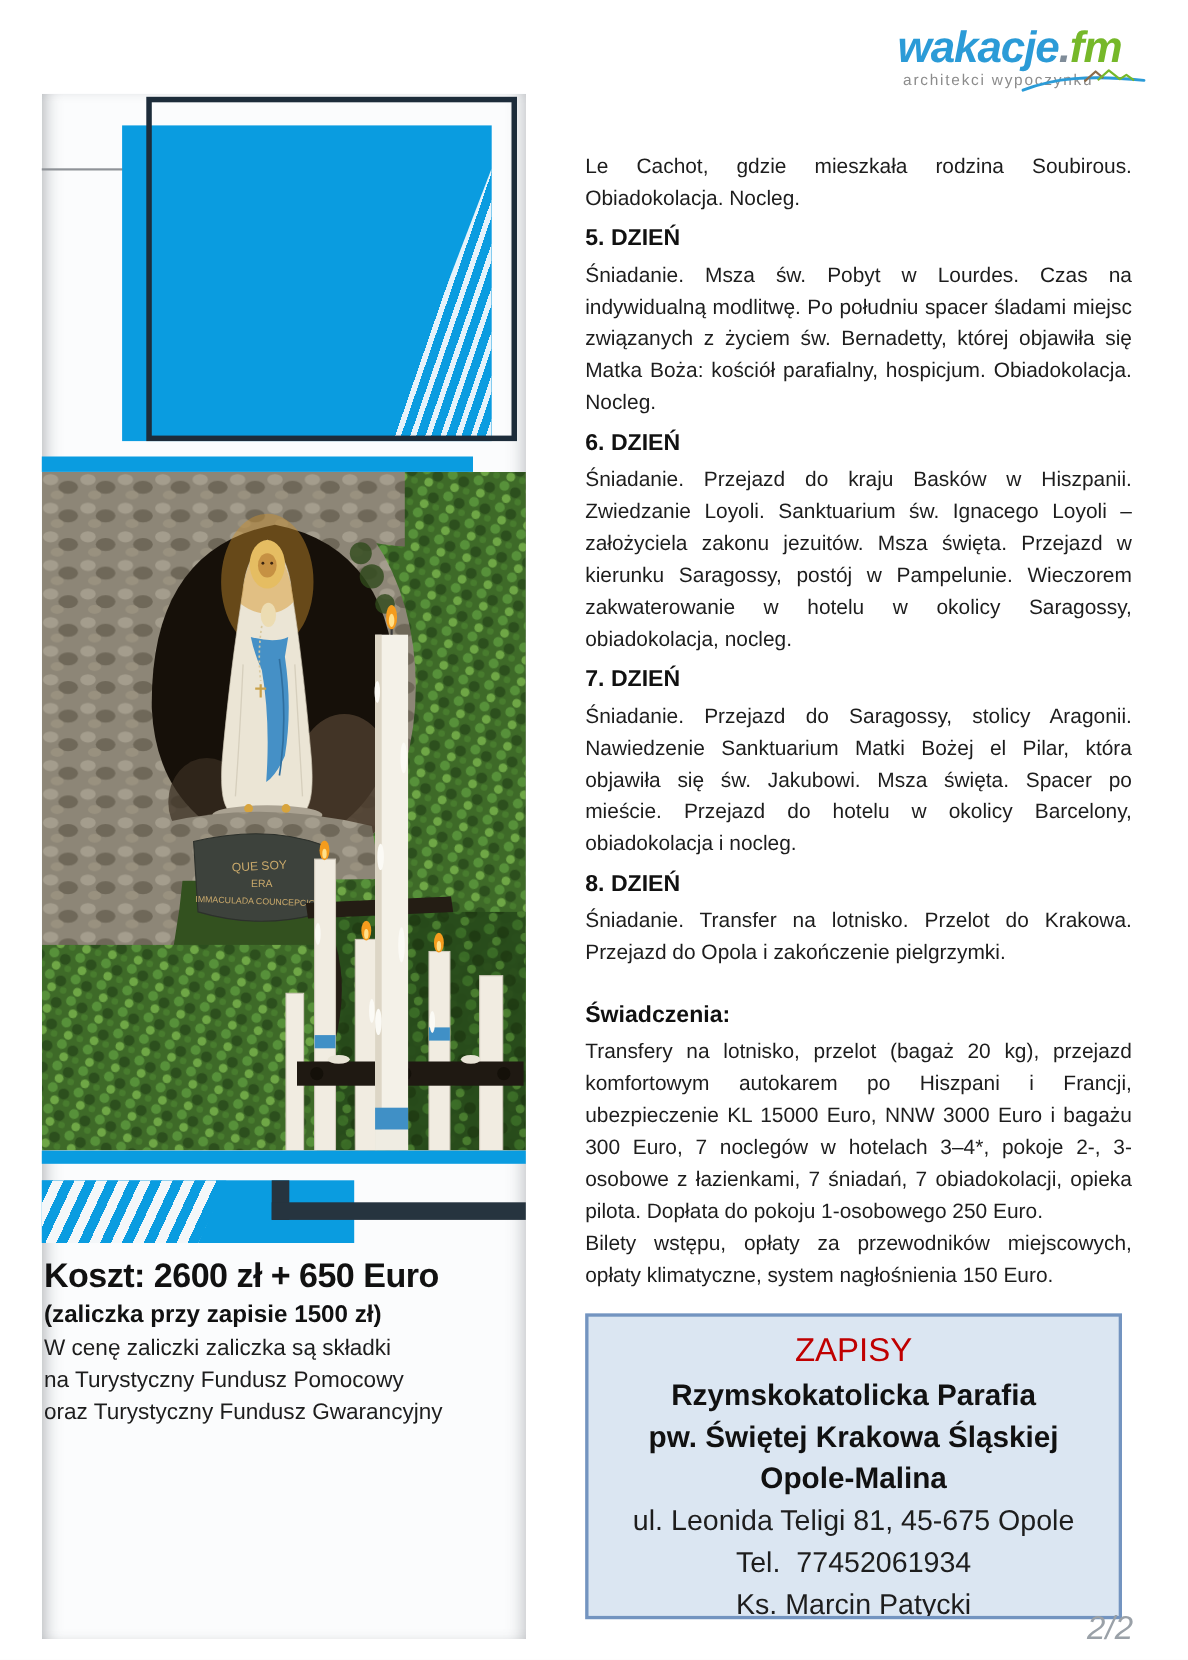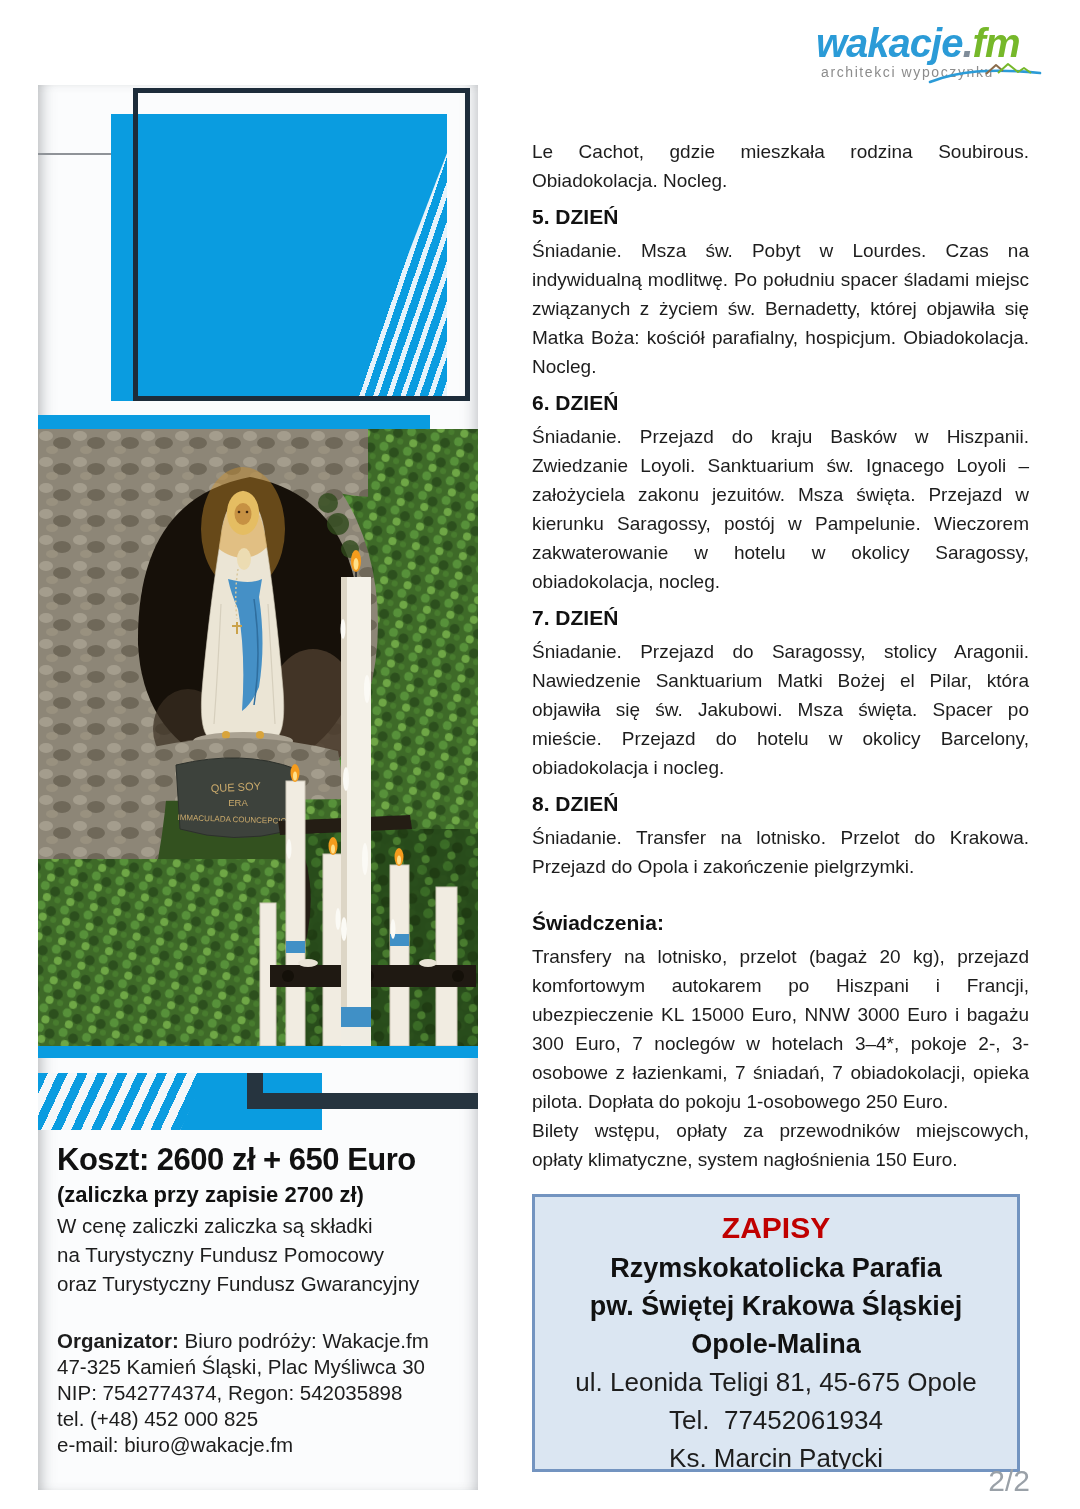--- a/index.html
+++ b/index.html
@@ -21,21 +21,21 @@
   .photo svg{display:block;width:100%;height:100%;}
 
   .band{position:absolute;left:38px;top:1073px;width:284px;height:57px;background:#0a9ce0;}
   .band-stripes{position:absolute;left:0;top:0;width:168px;height:57px;
     background:repeating-linear-gradient(115deg,#0a9ce0 0 9px,#f4f7f9 9px 18px);
     clip-path:polygon(0 0,168px 0,142px 57px,0 57px);}
   .navyV{position:absolute;left:247px;top:1073px;width:16px;height:36px;background:#26343f;}
   .navyH{position:absolute;left:247px;top:1093px;width:231px;height:16px;background:#26343f;}
 
   
-  .cost{position:absolute;left:57px;top:1141px;width:410px;color:#111;}
+  .cost{position:absolute;left:40px;top:1141px;width:410px;color:#111;}
   .cost-title{font-size:31px;font-weight:bold;line-height:38px;letter-spacing:-0.5px;white-space:nowrap;}
   .cost-deposit{font-size:22px;font-weight:bold;line-height:32px;white-space:nowrap;}
   .cost-note{font-size:20.5px;line-height:29px;color:#1d1d1d;white-space:nowrap;}
   .org{position:absolute;left:57px;top:1328px;width:410px;font-size:20.5px;line-height:26px;color:#1d1d1d;}
   .org .b{font-weight:bold;}
   .org-line{white-space:nowrap;}
 
   
   .logo{position:absolute;left:816px;top:22px;width:216px;height:64px;}
   .logo-row{font-size:40px;line-height:42px;font-weight:bold;font-style:italic;letter-spacing:-1px;white-space:nowrap;}
@@ -45,25 +45,25 @@
   .logo-tagline{padding-left:5px;font-size:14px;letter-spacing:1.6px;color:#8c8c8c;white-space:nowrap;}
   .logo-swoosh{position:absolute;left:112px;top:39px;width:115px;height:26px;}
 
   
   .right-col{position:absolute;left:532px;top:137px;width:497px;}
   .body-p{margin:0;text-align:justify;font-size:19px;line-height:29px;color:#1d1d1d;hyphens:auto;}
   .day-h{margin:10px 0 7px;font-size:21px;font-weight:bold;color:#111;}
   .mt-lg{margin-top:30px;}
   .signup-box{margin-top:20px;width:488px;height:278px;box-sizing:border-box;background:#dbe6f2;border:3px solid #7394c0;
     text-align:center;padding-top:10px;overflow:hidden;}
-  .z-title{font-size:30px;font-weight:bold;color:#c00000;line-height:42px;}
+  .z-title{font-size:30px;font-weight:normal;color:#c00000;line-height:42px;}
   .z-bold{font-size:27px;font-weight:bold;color:#111;line-height:38px;}
   .z-reg{font-size:26px;color:#1d1d1d;line-height:38px;}
 
-  .page-num{position:absolute;left:930px;top:1464px;width:100px;text-align:right;font-size:30px;color:#9aa1a8;}
+  .page-num{position:absolute;left:930px;top:1464px;width:100px;text-align:right;font-size:30px;color:#9aa1a8;font-style:italic;}
 </style>
 </head>
 <body>
 
 <div class="page">
 
   <div class="left-panel"></div>
   <div class="gray-line"></div>
   <div class="blue-square">
     <div class="sq-stripes"></div>
@@ -187,33 +187,26 @@
 
   <div class="bar bar-bottom"></div>
   <div class="band">
     <div class="band-stripes"></div>
   </div>
   <div class="navyV"></div>
   <div class="navyH"></div>
 
   <div class="cost">
     <div class="cost-title">Koszt: 2600 zł + 650 Euro</div>
-    <div class="cost-deposit">(zaliczka przy zapisie 2700 zł)</div>
+    <div class="cost-deposit">(zaliczka przy zapisie 1500 zł)</div>
     <div class="cost-note">W cenę zaliczki zaliczka są składki</div>
     <div class="cost-note">na Turystyczny Fundusz Pomocowy</div>
     <div class="cost-note">oraz Turystyczny Fundusz Gwarancyjny</div>
   </div>
 
-  <div class="org">
-    <div class="org-line"><span class="b">Organizator:</span><span> Biuro podróży: Wakacje.fm</span></div>
-    <div class="org-line">47-325 Kamień Śląski, Plac Myśliwca 30</div>
-    <div class="org-line">NIP: 7542774374, Regon: 542035898</div>
-    <div class="org-line">tel. (+48) 452 000 825</div>
-    <div class="org-line">e-mail: biuro@wakacje.fm</div>
-  </div>
 
   <div class="logo">
     <div class="logo-row"><span class="logo-word">wakacje</span><span class="logo-dot">.</span><span class="logo-tld">fm</span></div>
     <div class="logo-tagline">architekci wypoczynku</div>
     <svg class="logo-swoosh" viewBox="0 0 115 26">
       <path d="M2,21 C30,10 62,7 112,12" stroke="#2b9bd7" stroke-width="2.6" fill="none" stroke-linecap="round"></path>
       <path d="M58,13 L68,4 L75,10" stroke="#8a6b4a" stroke-width="2" fill="none" stroke-linejoin="round"></path>
       <path d="M70,12 L80,3 L90,11 L96,7 L103,12" stroke="#76b82a" stroke-width="2" fill="none" stroke-linejoin="round"></path>
     </svg>
   </div>

